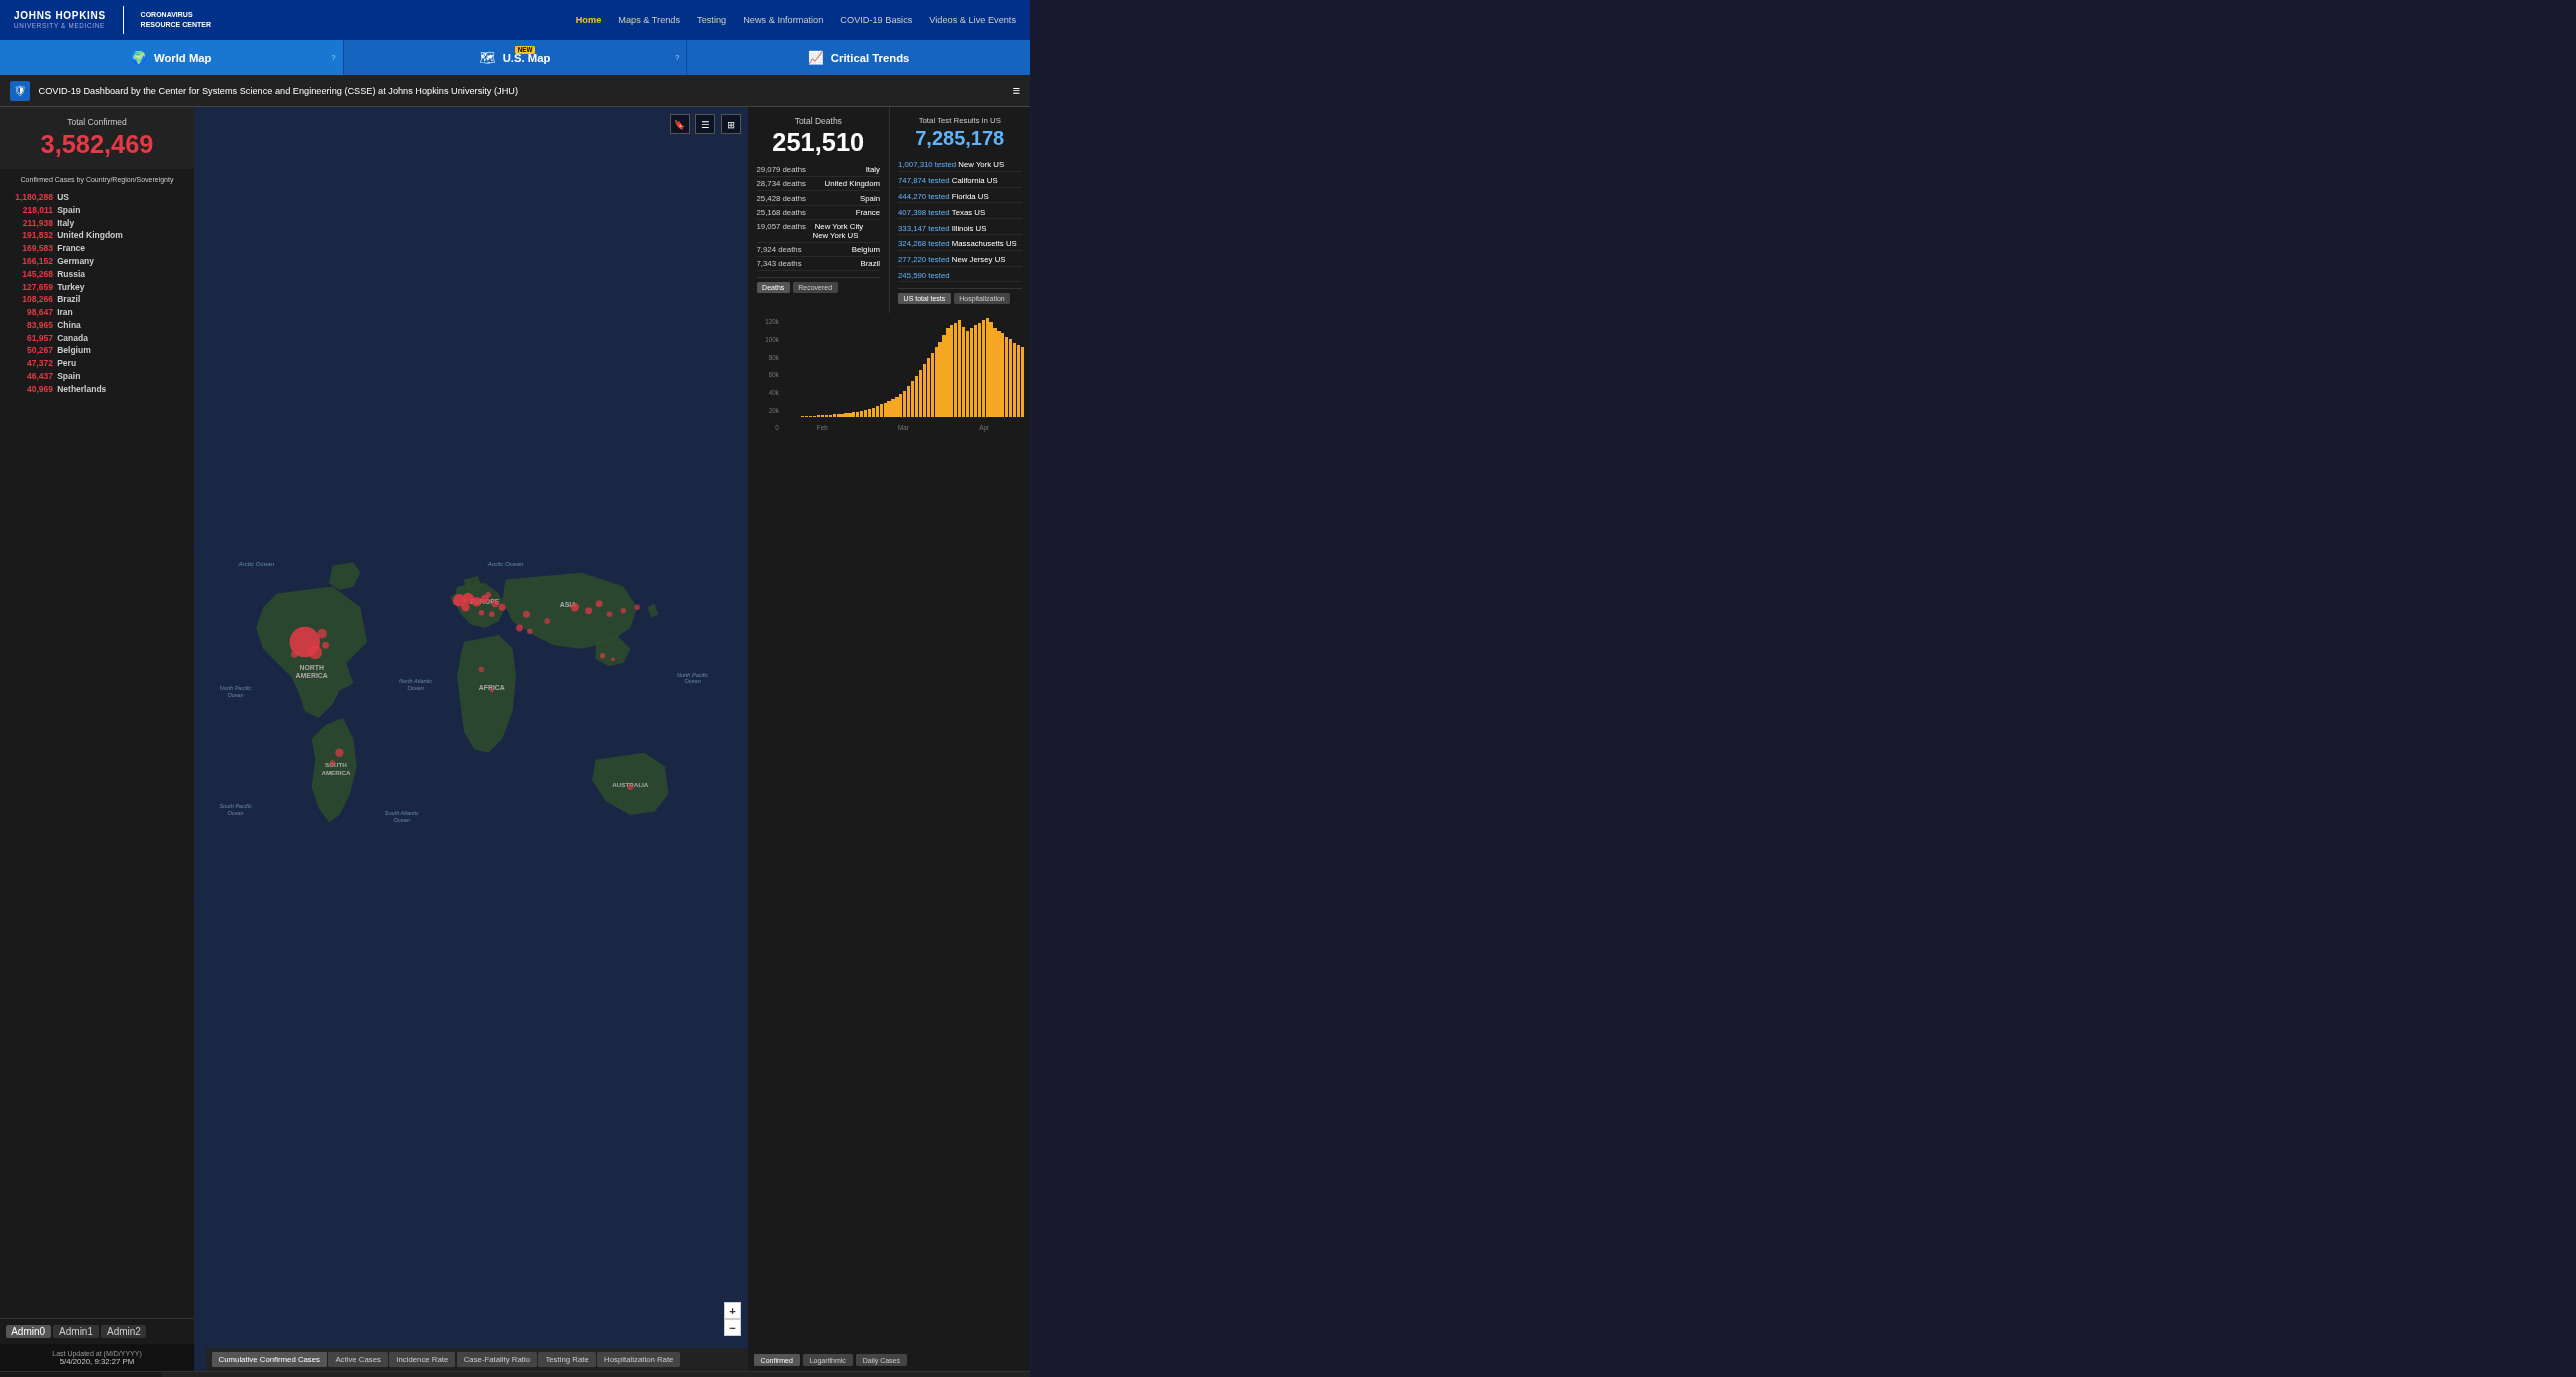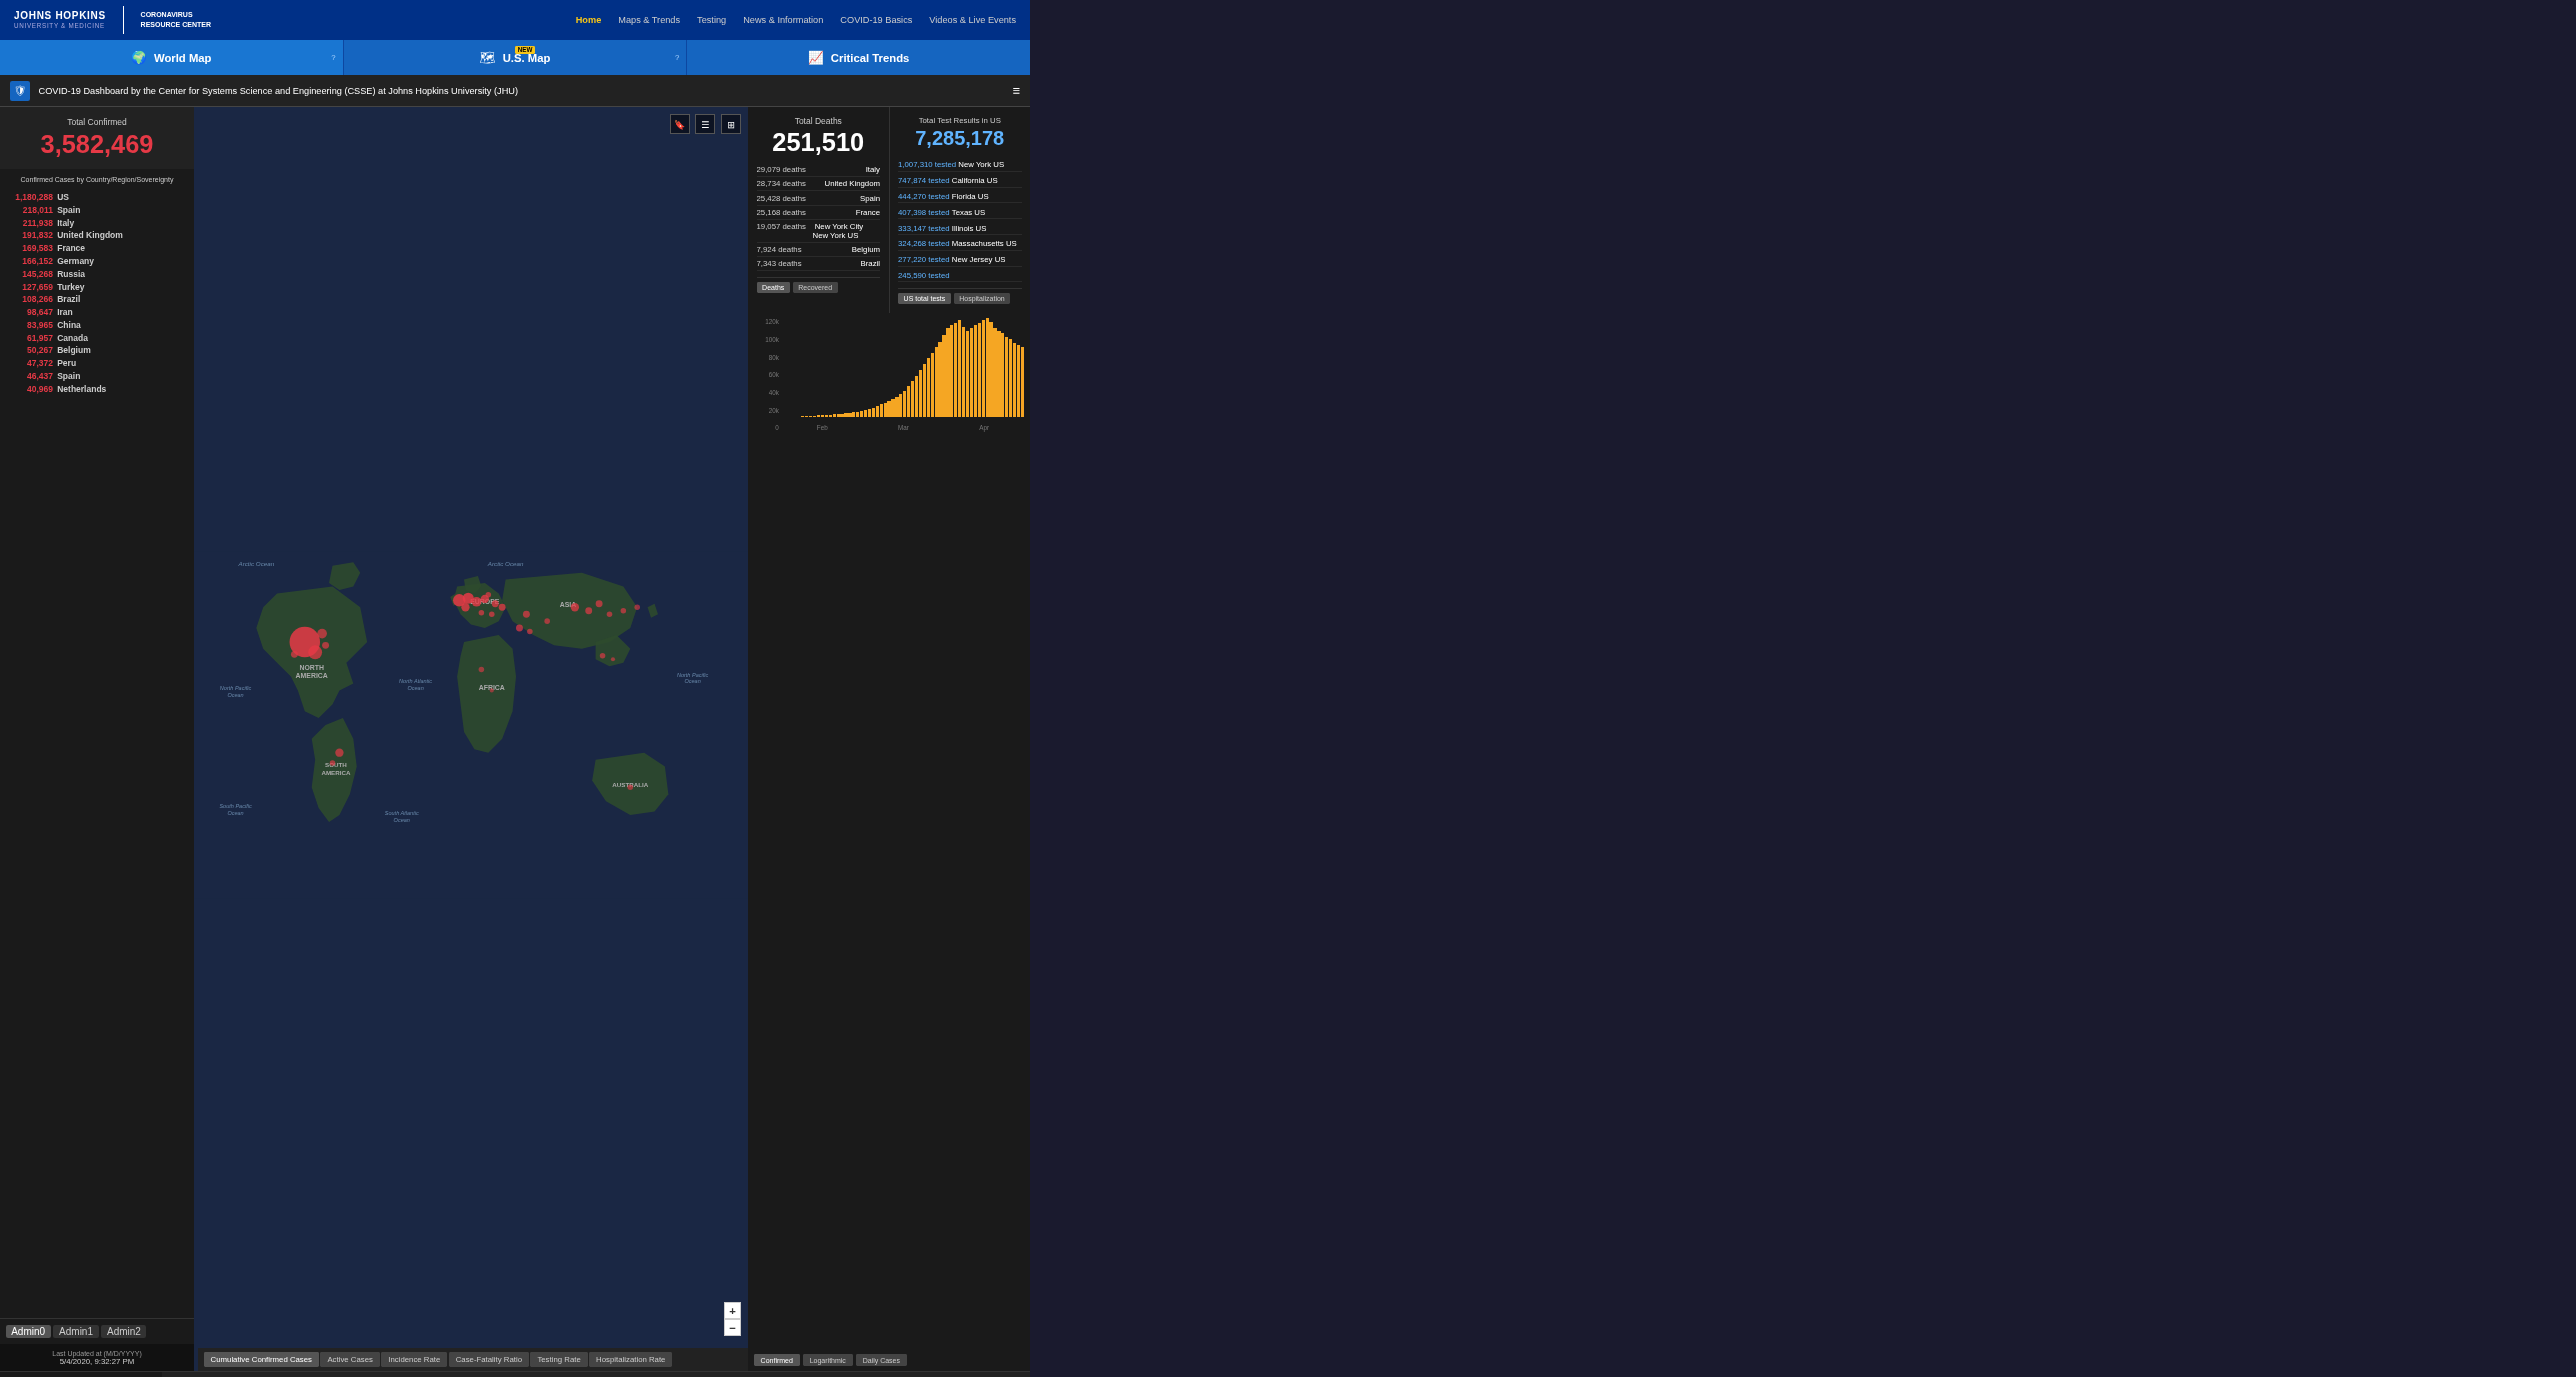--- a/index.html
+++ b/index.html
@@ -53,21 +53,21 @@
     .last-updated { background: #111; padding: 5.6px; font-size: 7px; color: #999; text-align: center; }
     .last-updated .date { color: #ccc; font-size: 7.8px; }
 
     
     .map-area { flex: 1; background: #1a2744; position: relative; overflow: hidden; }
     .map-controls { position: absolute; top: 7px; right: 7px; display: flex; gap: 5.6px; z-index: 10; }
     .map-ctrl-btn { background: rgba(0,0,0,0.5); border: 0.7px solid #555; color: #fff; width: 20px; height: 20px; display: flex; align-items: center; justify-content: center; cursor: pointer; font-size: 9.2px; }
     .map-zoom { position: absolute; bottom: 35px; right: 7px; display: flex; flex-direction: column; z-index: 10; }
     .zoom-btn { background: #fff; color: #333; width: 17px; height: 17px; display: flex; align-items: center; justify-content: center; cursor: pointer; font-size: 11.3px; font-weight: bold; border: 0.7px solid #ccc; }
     .map-attribution { position: absolute; bottom: 5.6px; right: 7px; background: rgba(255,255,255,0.8); color: #333; font-size: 6.3px; padding: 1.4px 3.5px; }
-    .map-tabs { position: absolute; bottom: 0; left: 4px; right: 0; background: #222; display: flex; gap: 1.4px; padding: 4.2px 5.6px; align-items: flex-end; }
+    .map-tabs { position: absolute; bottom: 0; left: 12px; right: 0; background: #222; display: flex; gap: 1.4px; padding: 4.2px 5.6px; align-items: flex-end; }
     .map-tab { background: #444; color: #ccc; font-size: 7.8px; padding: 2.8px 7px; cursor: pointer; border: none; border-radius: 1.4px; }
     .map-tab.active { background: #555; color: #fff; }
     
     
     .map-svg-container { width: 100%; height: calc(100% - 28px); position: relative; }
 
     
     .right-panels { width: 282px; flex-shrink: 0; display: flex; flex-direction: column; }
 
     

